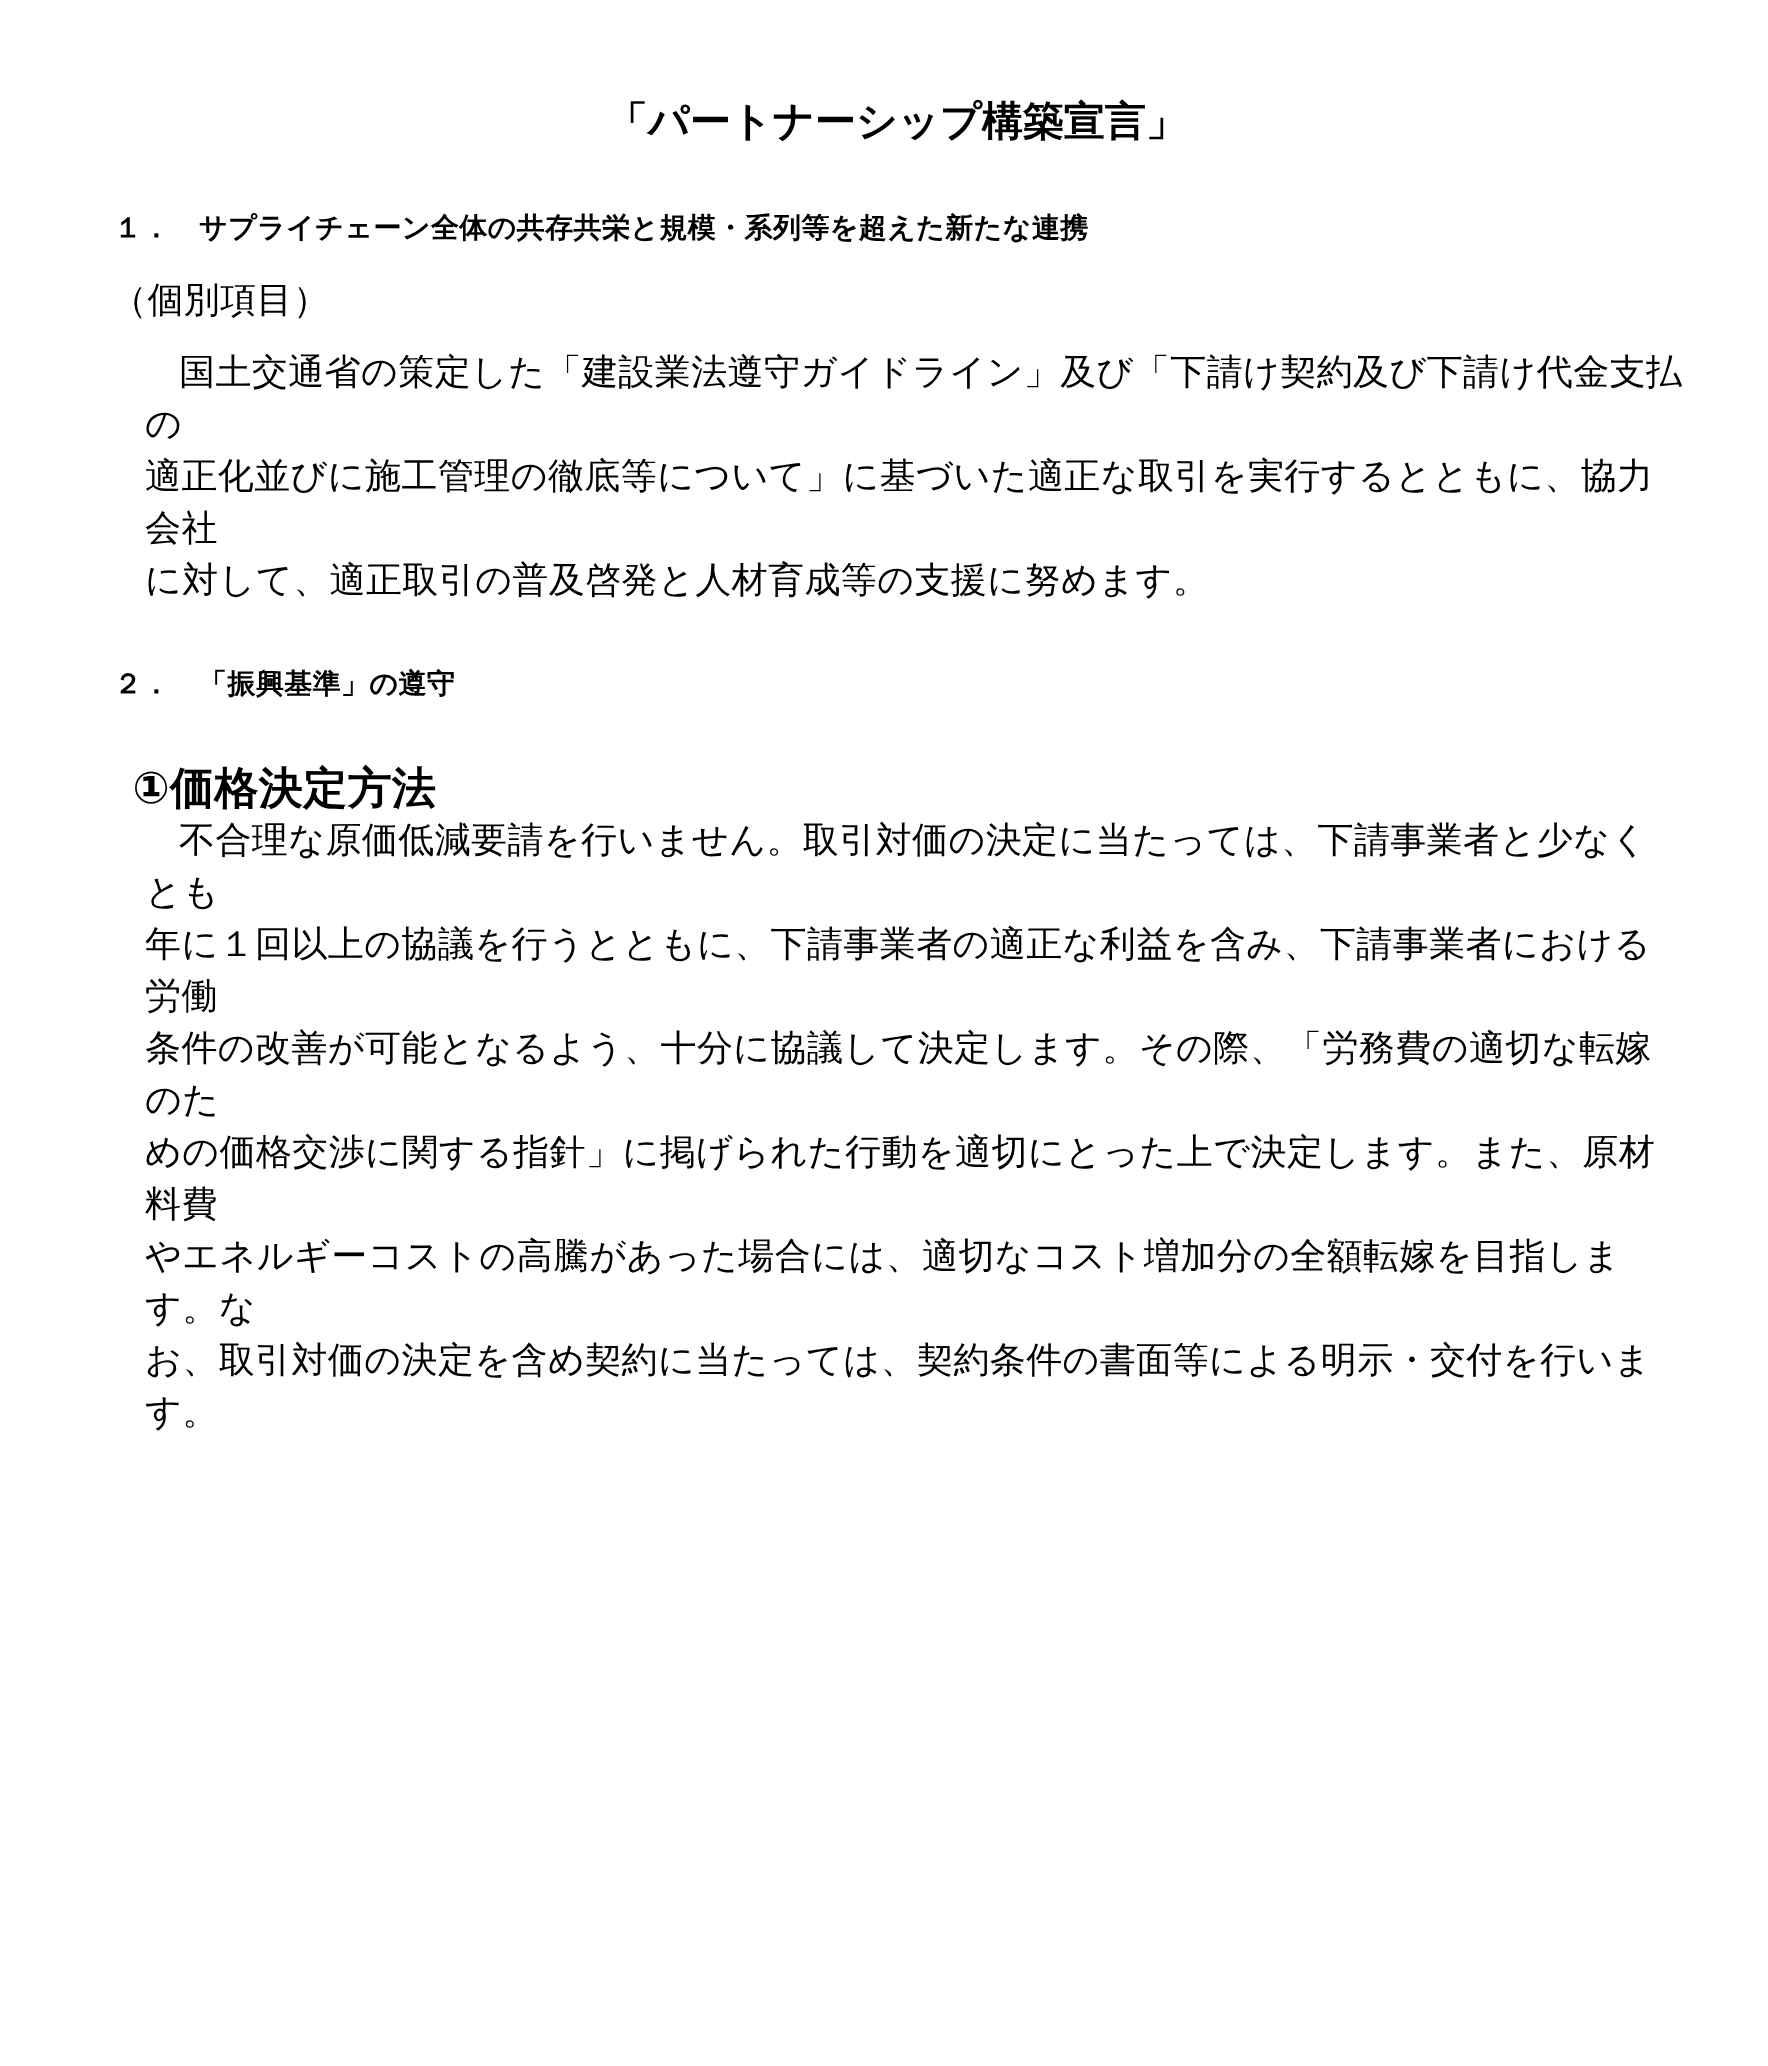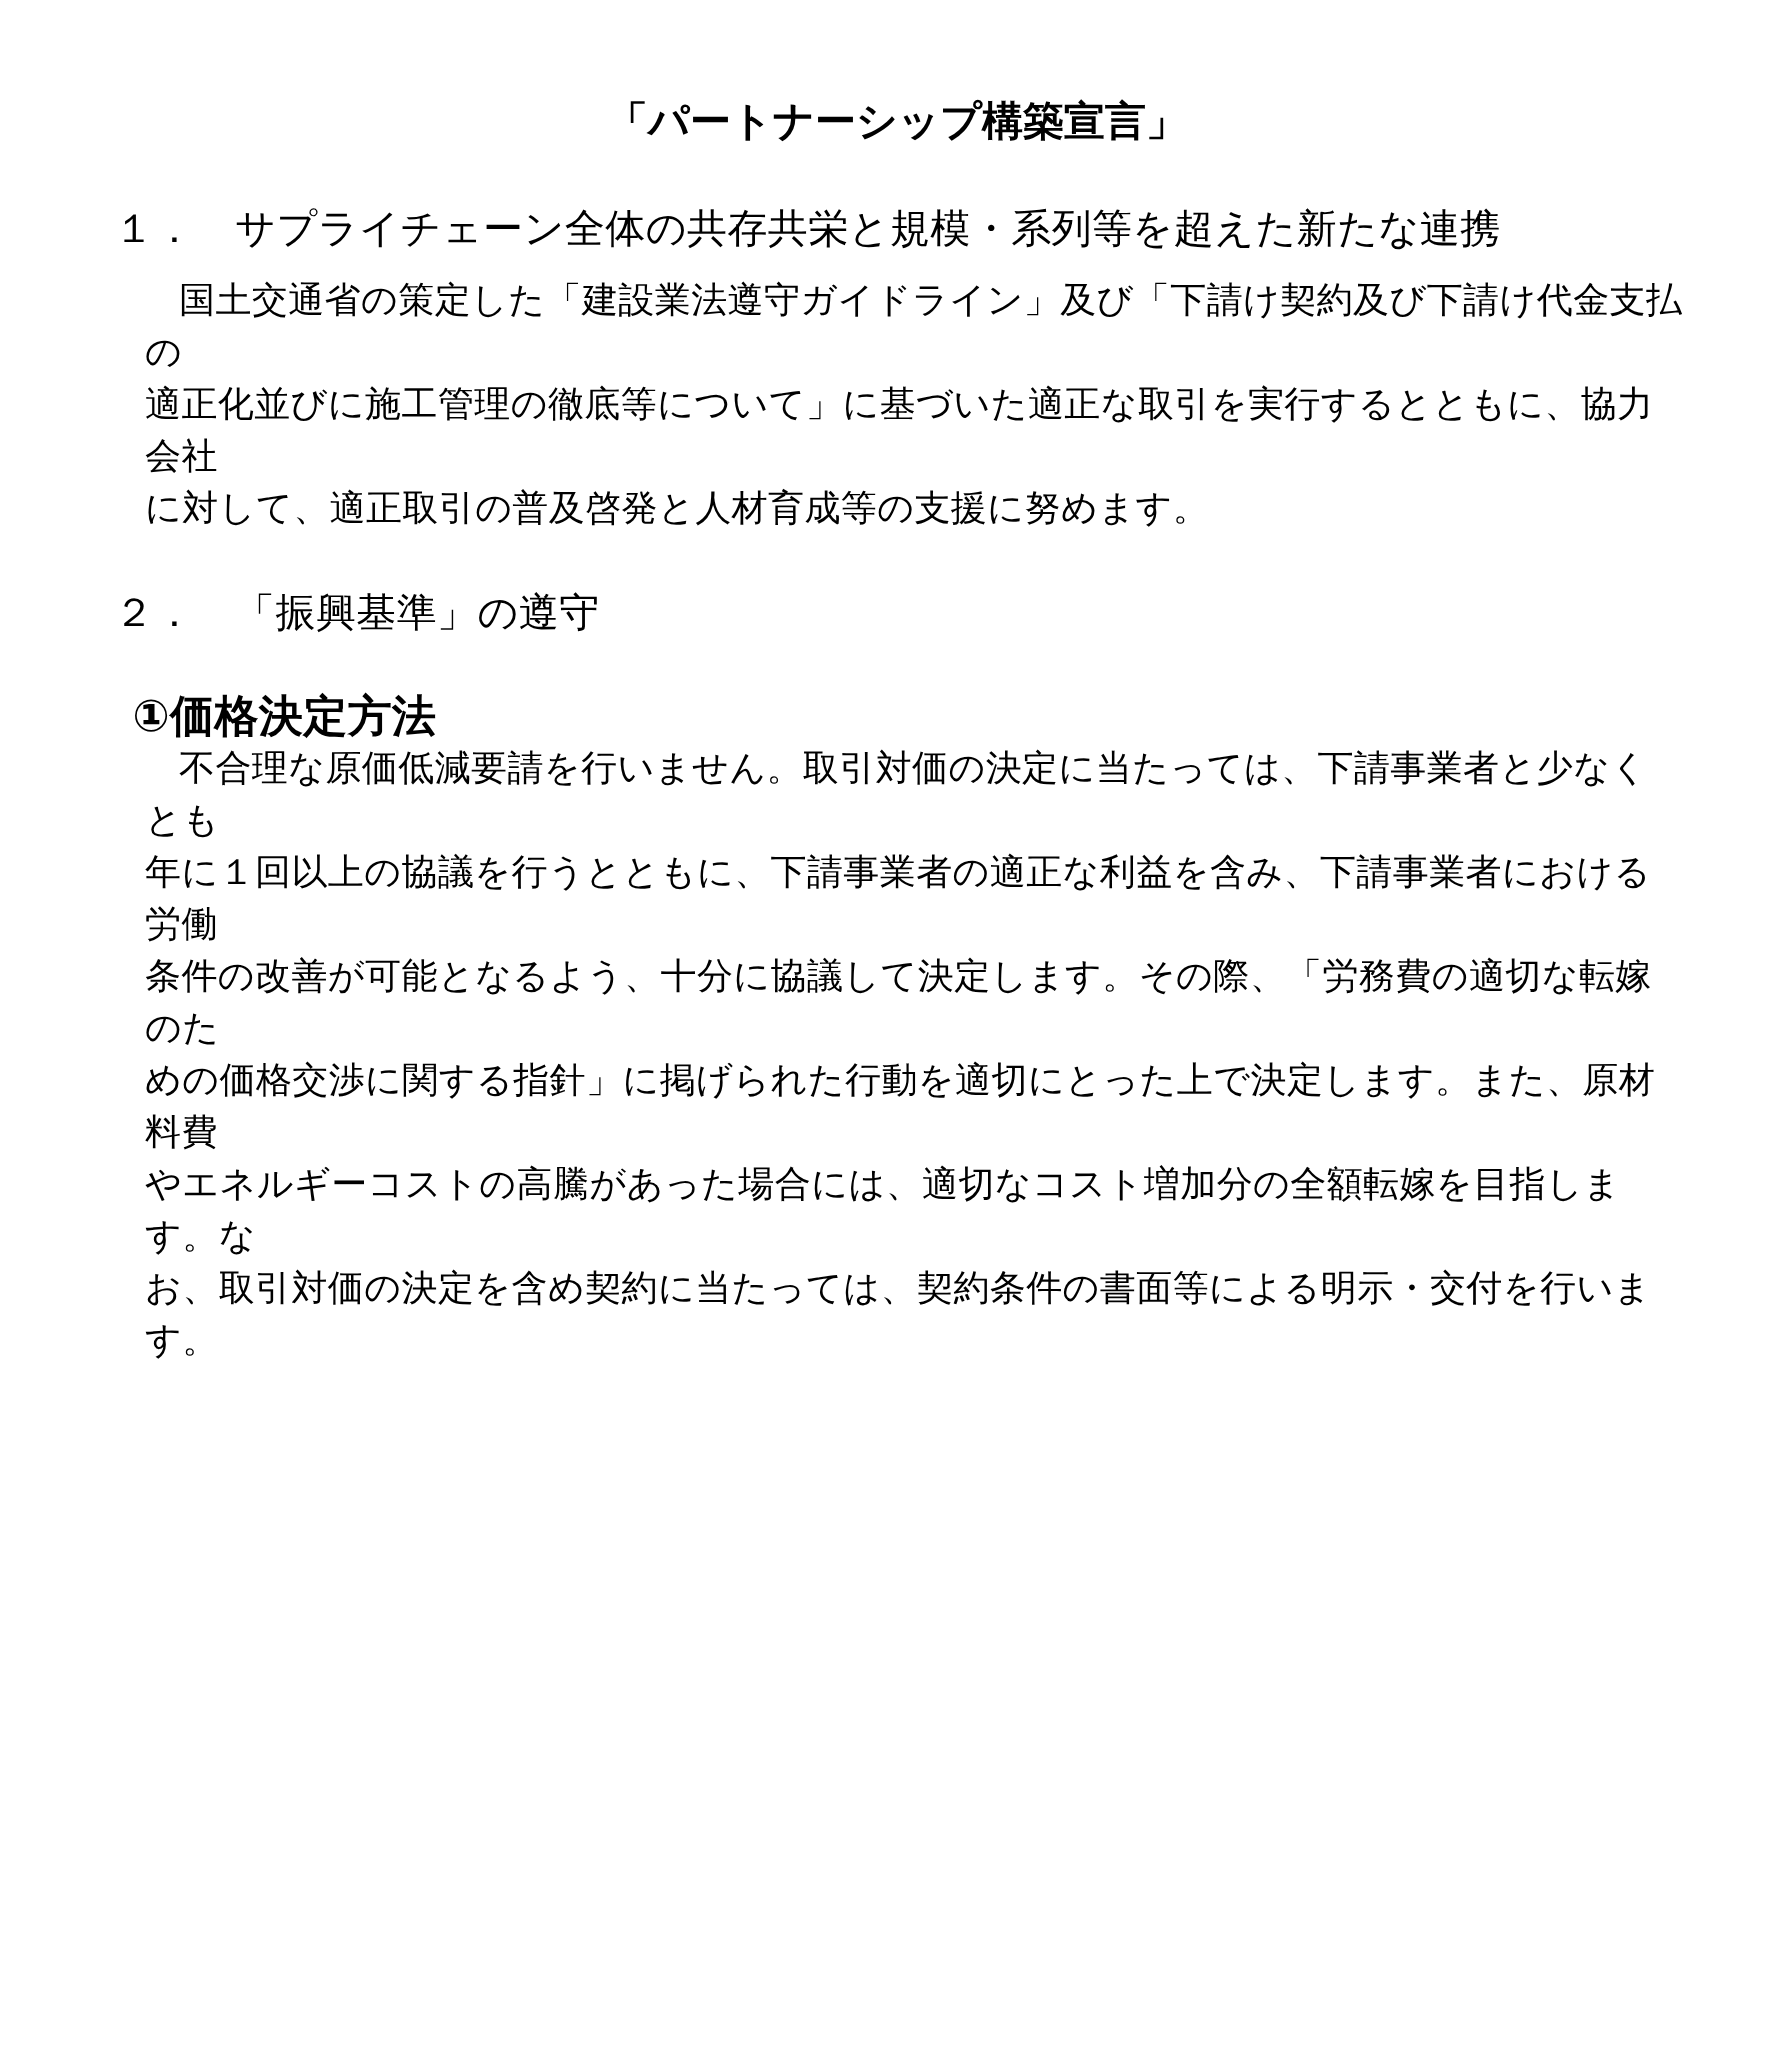--- a/index.html
+++ b/index.html
@@ -35,23 +35,23 @@
     line-height:52px;
     margin:0;
     white-space:pre-wrap;
     letter-spacing:0.4px;
   }
   .intro{
     margin-top:52px;
     text-indent:36px;
   }
   .sec-head{
-    font-size:40px;
+    font-size:28px;
     line-height:52px;
-    font-weight:normal;
+    font-weight:bold;
     margin:52px 0 0 2.9px;
     white-space:pre-wrap;
     letter-spacing:0.4px;
   }
   .sec-para{
     margin-left:34px;
     text-indent:34px;
   }
   .kobetsu-label{
     margin-top:20px;
@@ -73,20 +73,21 @@
 <body>
 
 <div class="page">
 
   <h1 class="doc-title">「パートナーシップ構築宣言」</h1>
 
 
   <h2 class="sec-head">１．　サプライチェーン全体の共存共栄と規模・系列等を超えた新たな連携</h2>
 
 
+  <p class="para kobetsu-label">（個別項目）</p>
 
   <p class="para sec-para kobetsu-para">国土交通省の策定した「建設業法遵守ガイドライン」及び「下請け契約及び下請け代金支払の
 適正化並びに施工管理の徹底等について」に基づいた適正な取引を実行するとともに、協力会社
 に対して、適正取引の普及啓発と人材育成等の支援に努めます。</p>
 
   <h2 class="sec-head">２．　「振興基準」の遵守</h2>
 
 
   <h3 class="sub-head">①価格決定方法</h3>
 

